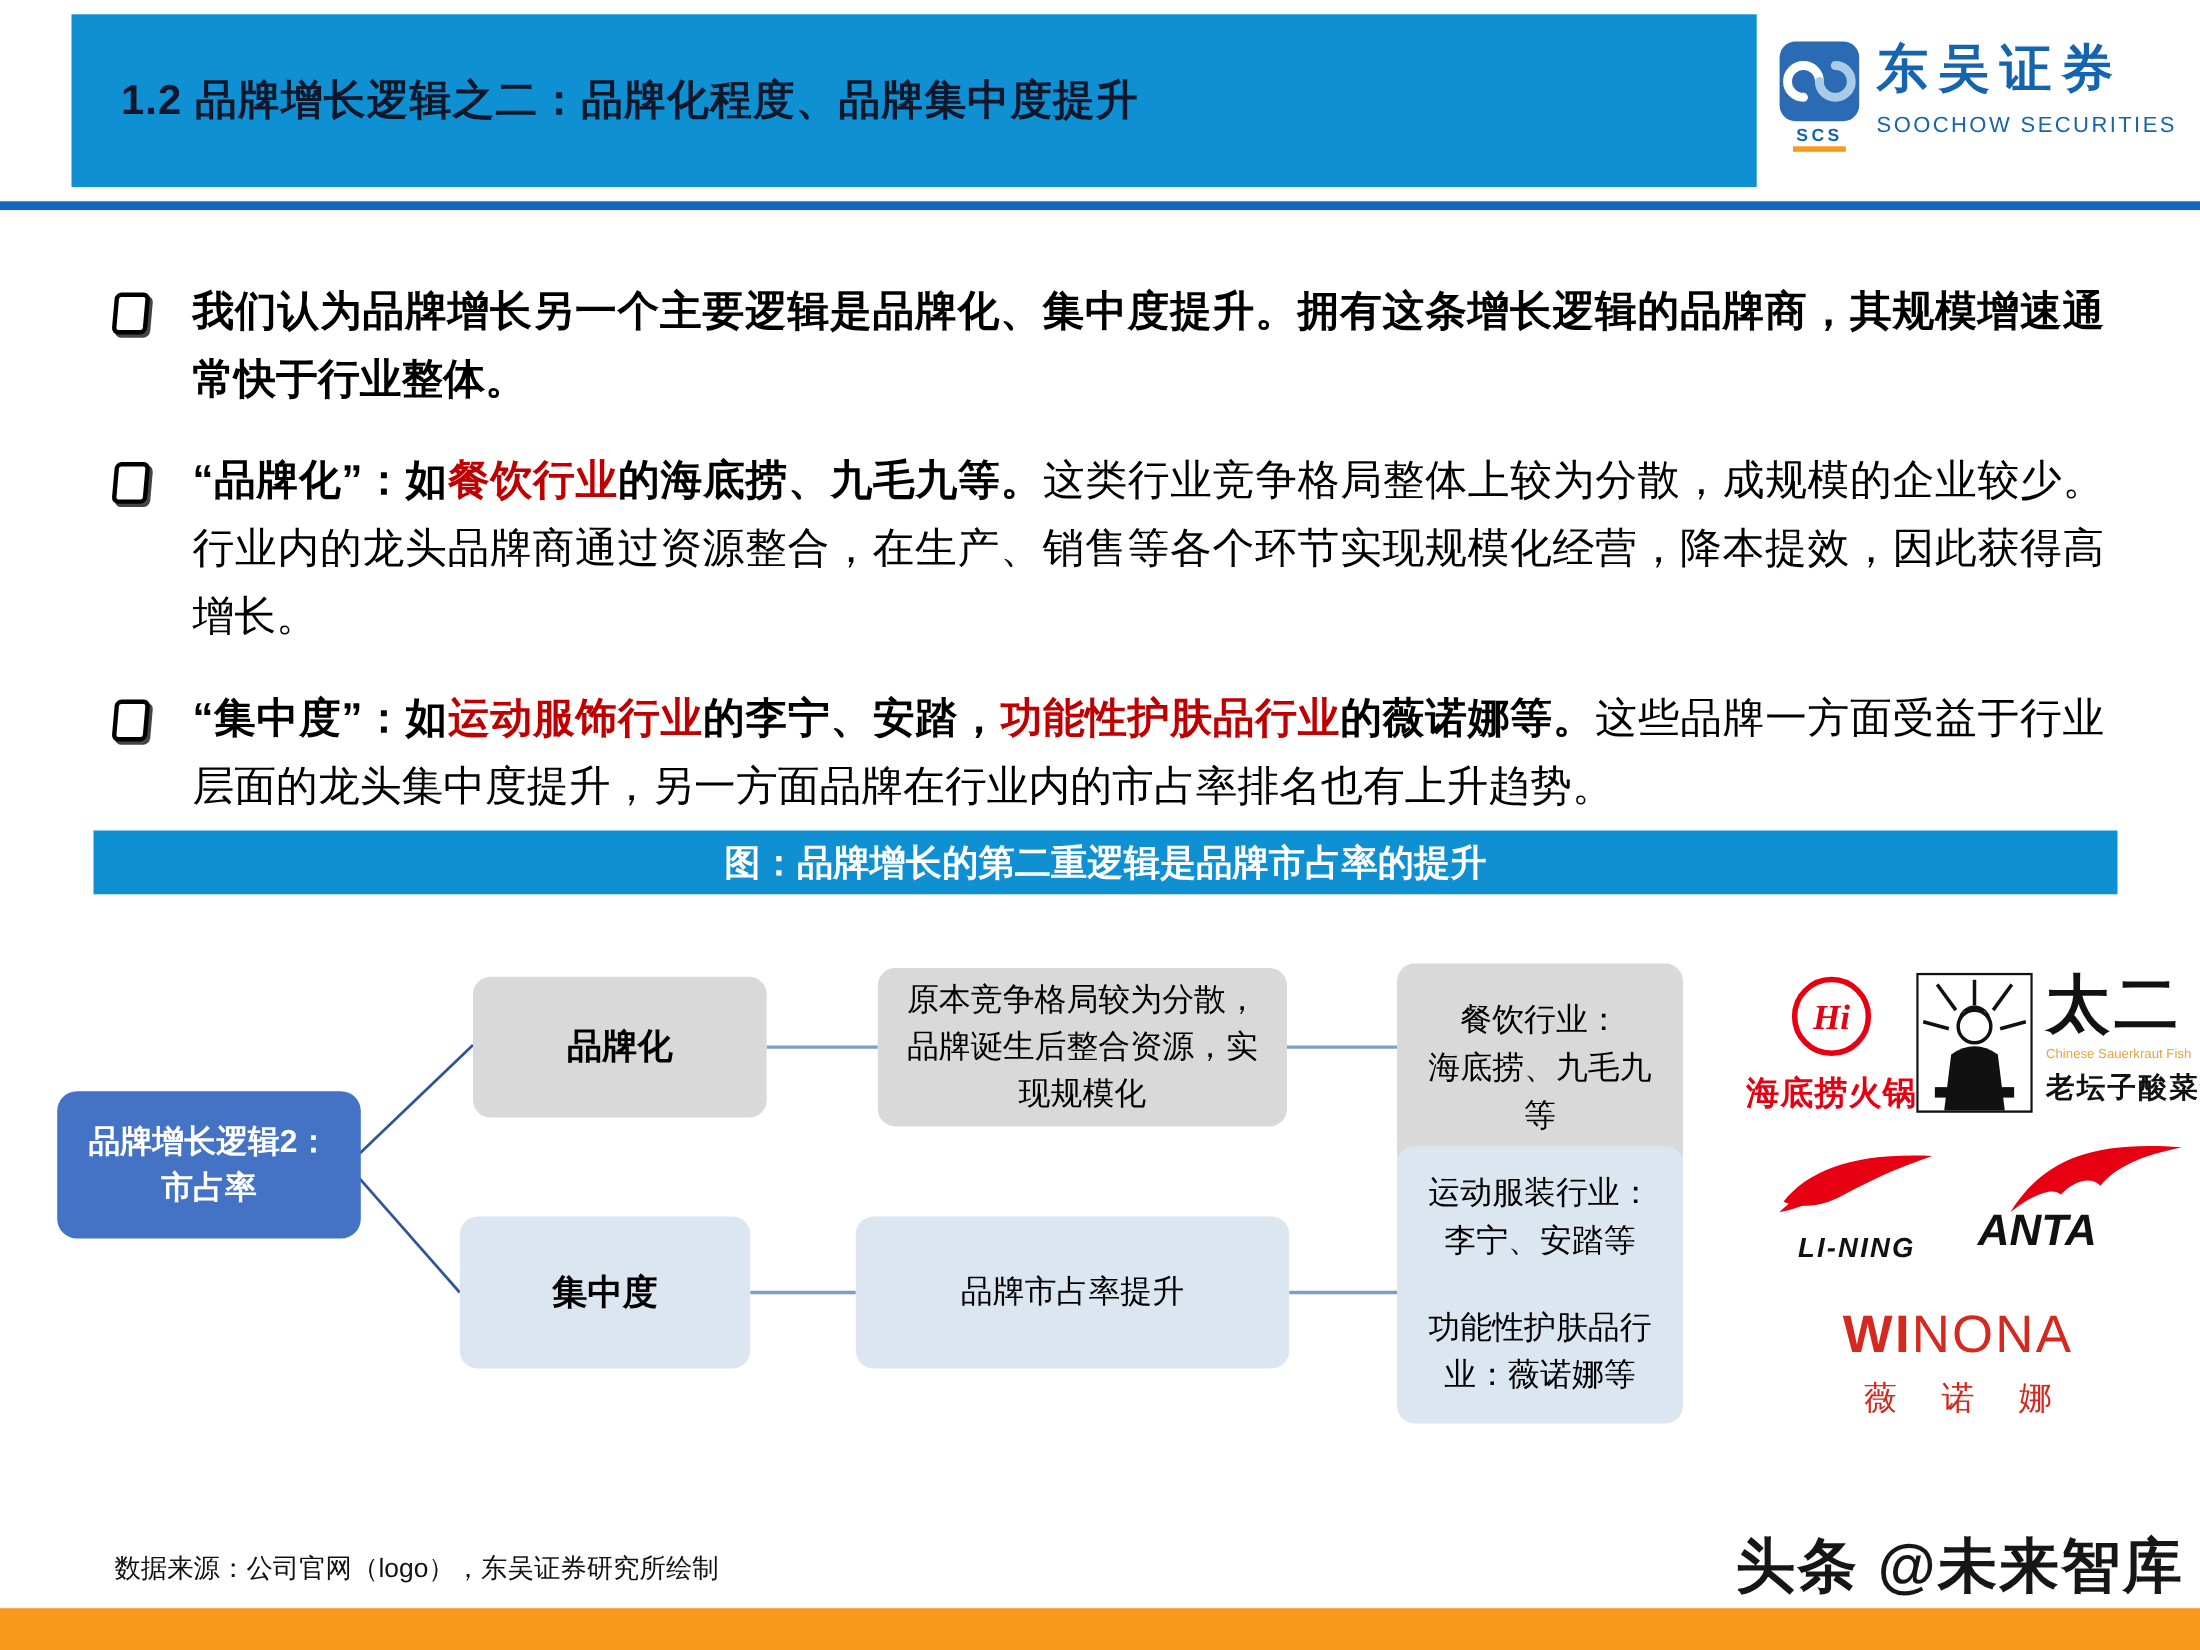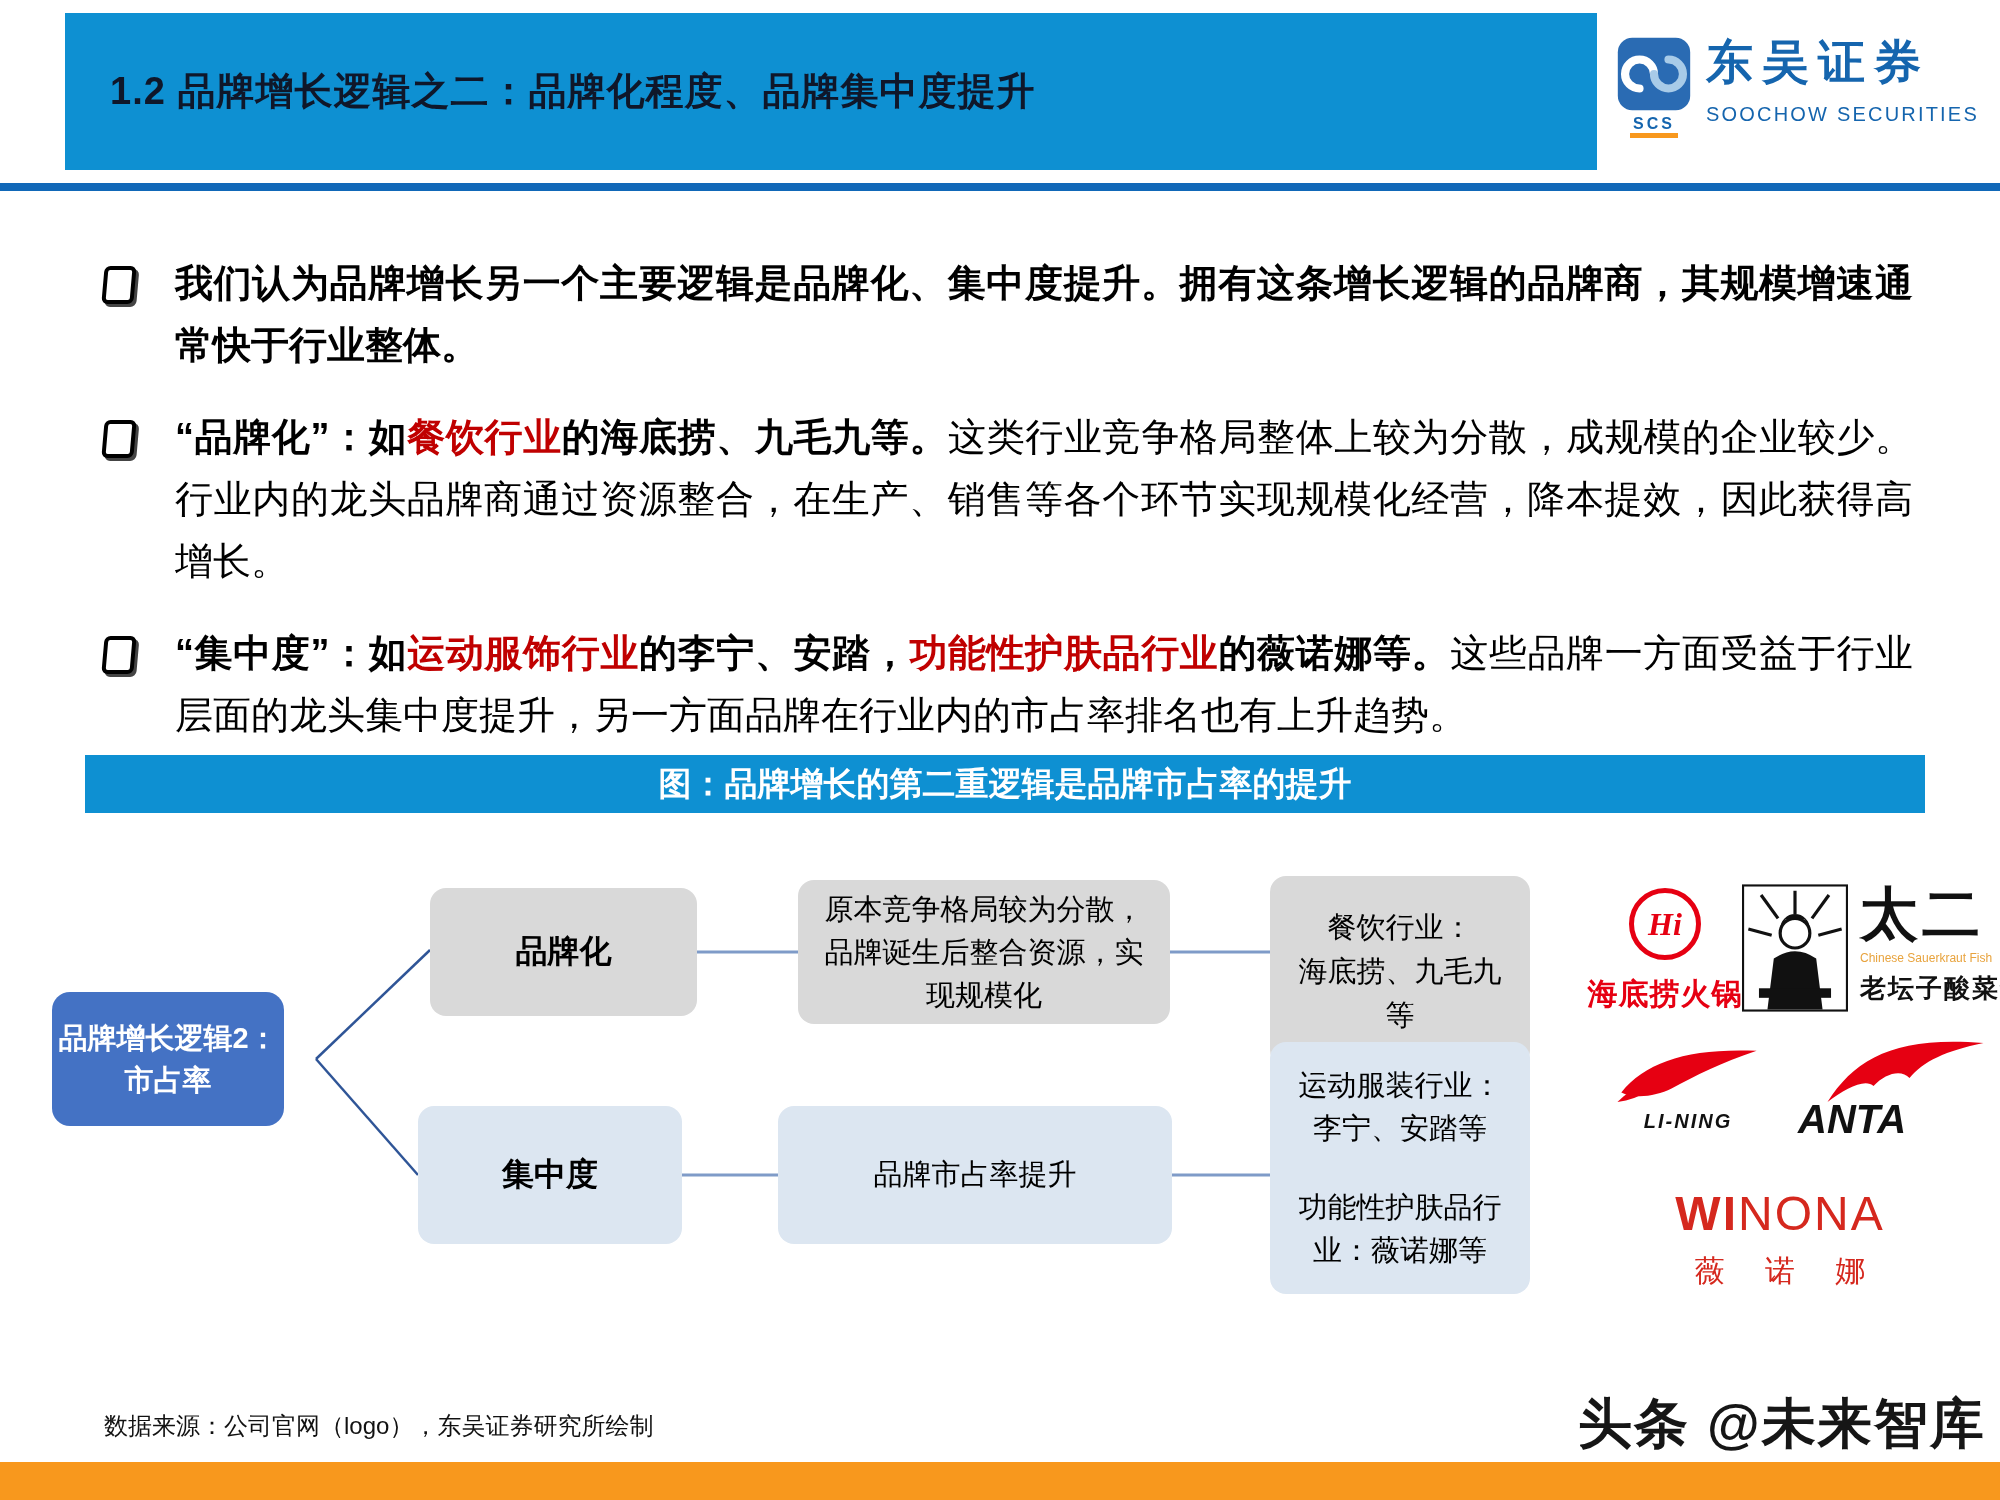--- a/index.html
+++ b/index.html
@@ -32,21 +32,21 @@
 
   
   .banner{position:absolute;left:85px;top:755px;width:1840px;height:58px;background:#0E90D2;
           color:#fff;font-size:33px;font-weight:bold;display:flex;align-items:center;justify-content:center;}
 
   
   .dbox{position:absolute;border-radius:16px;display:flex;flex-direction:column;
         align-items:center;justify-content:center;text-align:center;}
   .gray{background:#D9D9D9;}
   .lblue{background:#DCE6F1;}
-  .root{left:52px;top:992px;width:232px;height:134px;background:#4472C4;color:#fff;
+  .root{left:52px;top:992px;width:276px;height:134px;background:#4472C4;color:#fff;
         font-weight:bold;font-size:29px;line-height:42px;border-radius:18px;}
   .node-label{font-size:32px;font-weight:bold;}
   .box-r1-label{left:430px;top:888px;width:267px;height:128px;}
   .box-r1-desc{left:798px;top:880px;width:372px;height:144px;font-size:29px;line-height:43px;padding:6px 22px;box-sizing:border-box;}
   .box-r1-ex{left:1270px;top:876px;width:260px;height:190px;font-size:29px;line-height:44px;padding:8px 14px;box-sizing:border-box;}
   .box-r2-label{left:418px;top:1106px;width:264px;height:138px;}
   .box-r2-desc{left:778px;top:1106px;width:394px;height:138px;font-size:29px;}
   .box-r2-ex{left:1270px;top:1042px;width:260px;height:252px;font-size:29px;line-height:43px;padding:10px 16px;box-sizing:border-box;}
   .blank-line{height:36px;}
   .connector-svg{position:absolute;left:0;top:0;pointer-events:none;}
@@ -57,21 +57,21 @@
              display:flex;align-items:center;justify-content:center;color:#E60012;
              font-family:"Liberation Serif","DejaVu Serif",serif;font-style:italic;font-weight:bold;font-size:32px;}
   .hdl-name{color:#E60012;font-weight:bold;font-size:30px;margin-top:14px;letter-spacing:1px;}
 
   .taier{position:absolute;left:1742px;top:884px;display:flex;gap:12px;align-items:flex-start;}
   .taier-name{font-size:58px;font-weight:900;line-height:1.05;color:#111;letter-spacing:4px;}
   .taier-en{color:#E8A33D;font-size:12px;margin-top:6px;white-space:nowrap;}
   .taier-cn{color:#111;font-size:26px;font-weight:600;margin-top:6px;letter-spacing:2px;white-space:nowrap;}
 
   .lining{position:absolute;left:1608px;top:1046px;width:160px;text-align:center;}
-  .lining-name{font-size:20px;font-weight:900;font-style:italic;letter-spacing:2px;color:#111;margin-top:2px;}
+  .lining-name{font-size:25px;font-weight:900;font-style:italic;letter-spacing:2px;color:#111;margin-top:12px;}
 
   .anta{position:absolute;left:1798px;top:1034px;width:190px;height:108px;}
   .anta-swoosh{position:absolute;right:0;top:0;}
   .anta-name{position:absolute;left:0;bottom:0;font-size:40px;font-weight:900;font-style:italic;color:#111;}
 
   .winona{position:absolute;left:1652px;top:1186px;width:256px;text-align:center;color:#D5281E;}
   .winona-name{font-size:48px;letter-spacing:2px;}
   .winona-name .w-b{font-weight:900;}
   .winona-name .w-r{font-weight:500;}
   .winona-cn{font-size:30px;margin-top:10px;letter-spacing:16px;padding-left:16px;}

